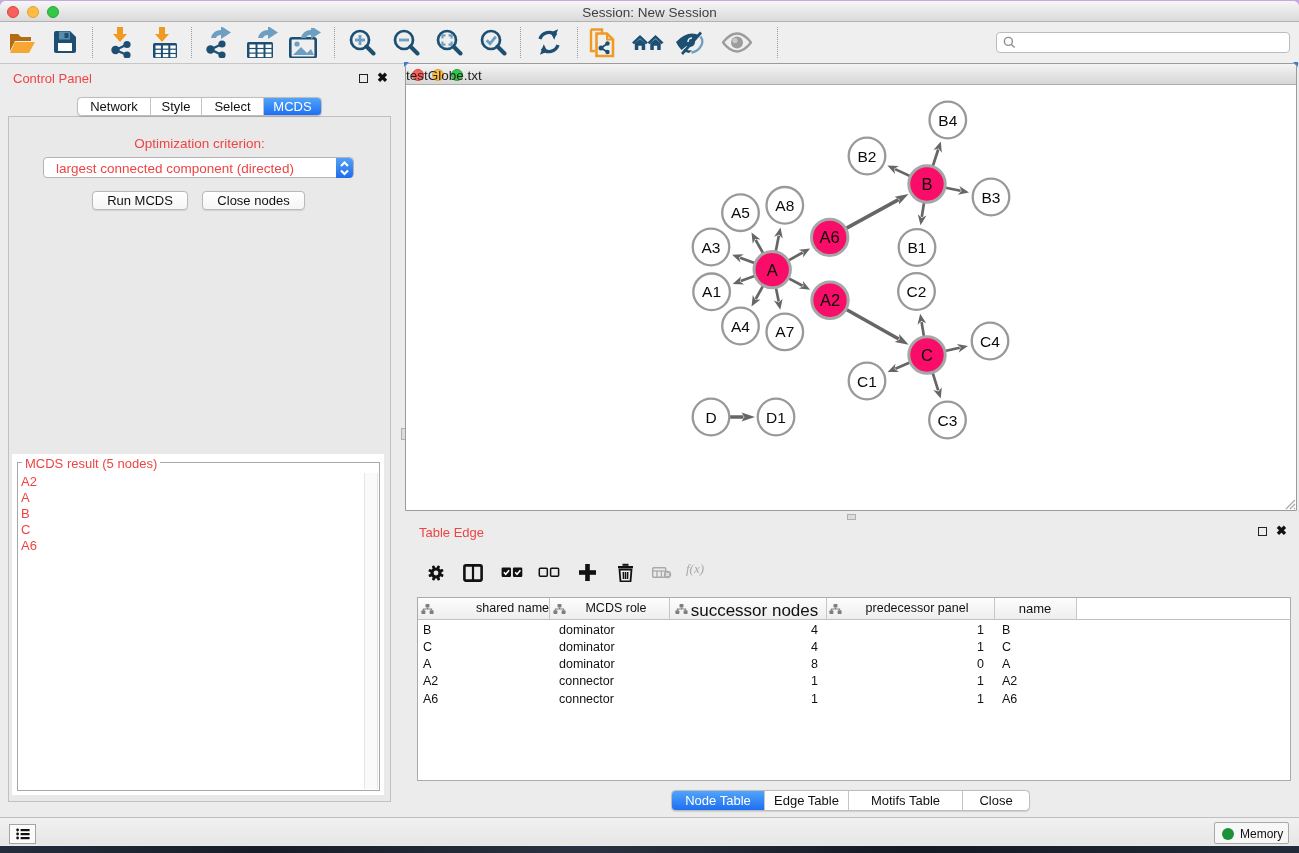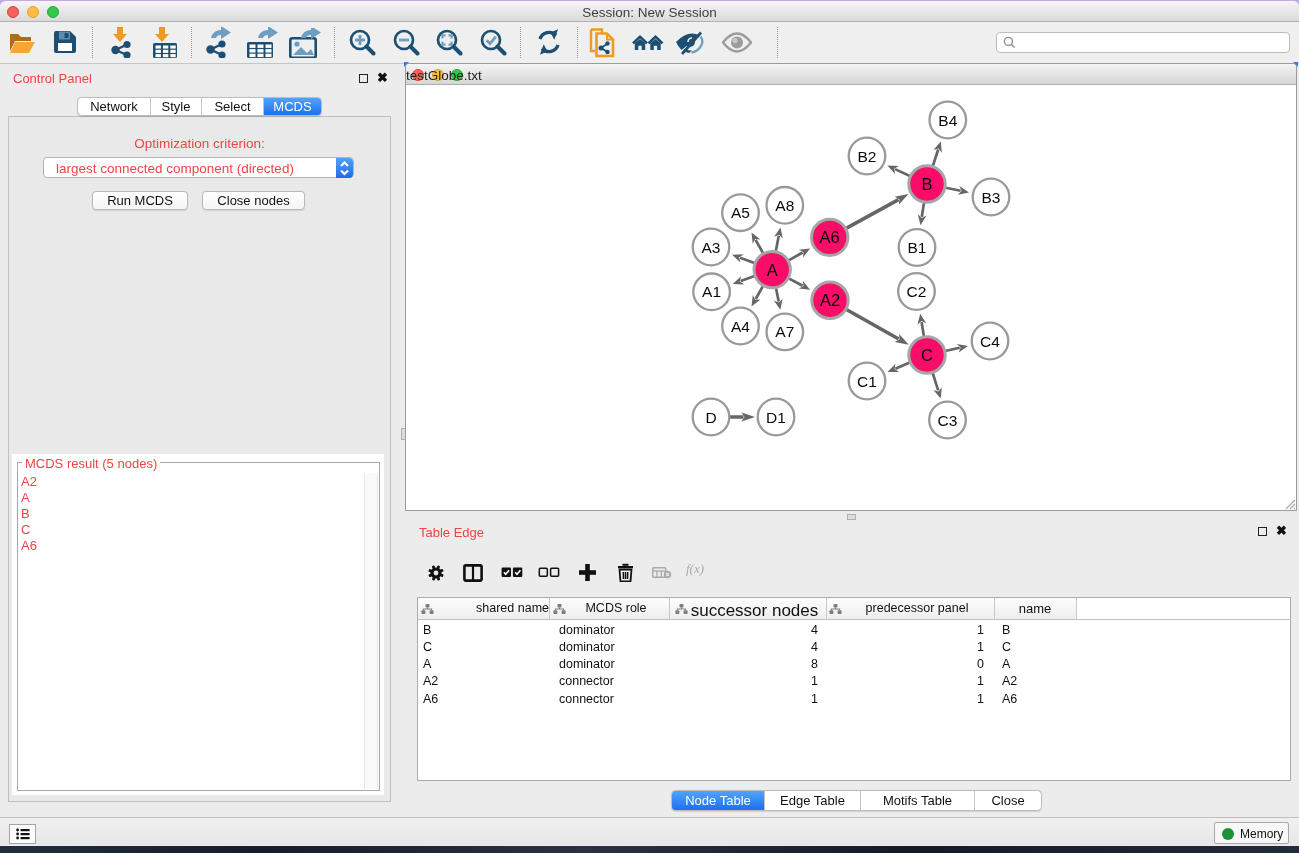--- a/index.html
+++ b/index.html
@@ -396,21 +396,21 @@
 <div class="abs" style="left:718px;top:674.45px;width:100px;text-align:right;font-size:12.5px;color:#111">1</div>
 <div class="abs" style="left:884px;top:674.45px;width:100px;text-align:right;font-size:12.5px;color:#111">1</div>
 <div class="abs" style="left:1002px;top:674.45px;font-size:12.5px;color:#111">A2</div>
 <div class="abs" style="left:423px;top:691.6px;font-size:12.5px;color:#111">A6</div>
 <div class="abs" style="left:559px;top:691.6px;font-size:12.5px;color:#111">connector</div>
 <div class="abs" style="left:718px;top:691.6px;width:100px;text-align:right;font-size:12.5px;color:#111">1</div>
 <div class="abs" style="left:884px;top:691.6px;width:100px;text-align:right;font-size:12.5px;color:#111">1</div>
 <div class="abs" style="left:1002px;top:691.6px;font-size:12.5px;color:#111">A6</div>
 <div class="abs seg" style="left:671px;top:790px;height:21px">
 <div class="on" style="width:93px">Node Table</div>
-    <div style="width:96px">Edge Table</div>
+    <div style="width:84px">Edge Table</div>
     <div style="width:114px">Motifs Table</div>
     <div style="width:66px">Close</div>
   </div>
 <div class="abs" style="left:0;top:817px;width:1299px;height:28px;background:linear-gradient(#f1f1f1,#e6e6e6);border-top:1px solid #bfbfbf"></div>
 <div class="abs" style="left:9px;top:824px;width:27px;height:20px;background:#fbfbfb;border:1px solid #a5a5a5"></div>
 <svg class="abs" style="left:15.5px;top:828px" width="15" height="12" viewBox="0 0 15 12">
     <circle cx="1.6" cy="2" r="1.4" fill="#111"></circle>
     <rect x="4.6" y="1" width="9" height="2.2" fill="#111"></rect>
     <circle cx="1.6" cy="6" r="1.4" fill="#111"></circle>
     <rect x="4.6" y="5" width="9" height="2.2" fill="#111"></rect>

